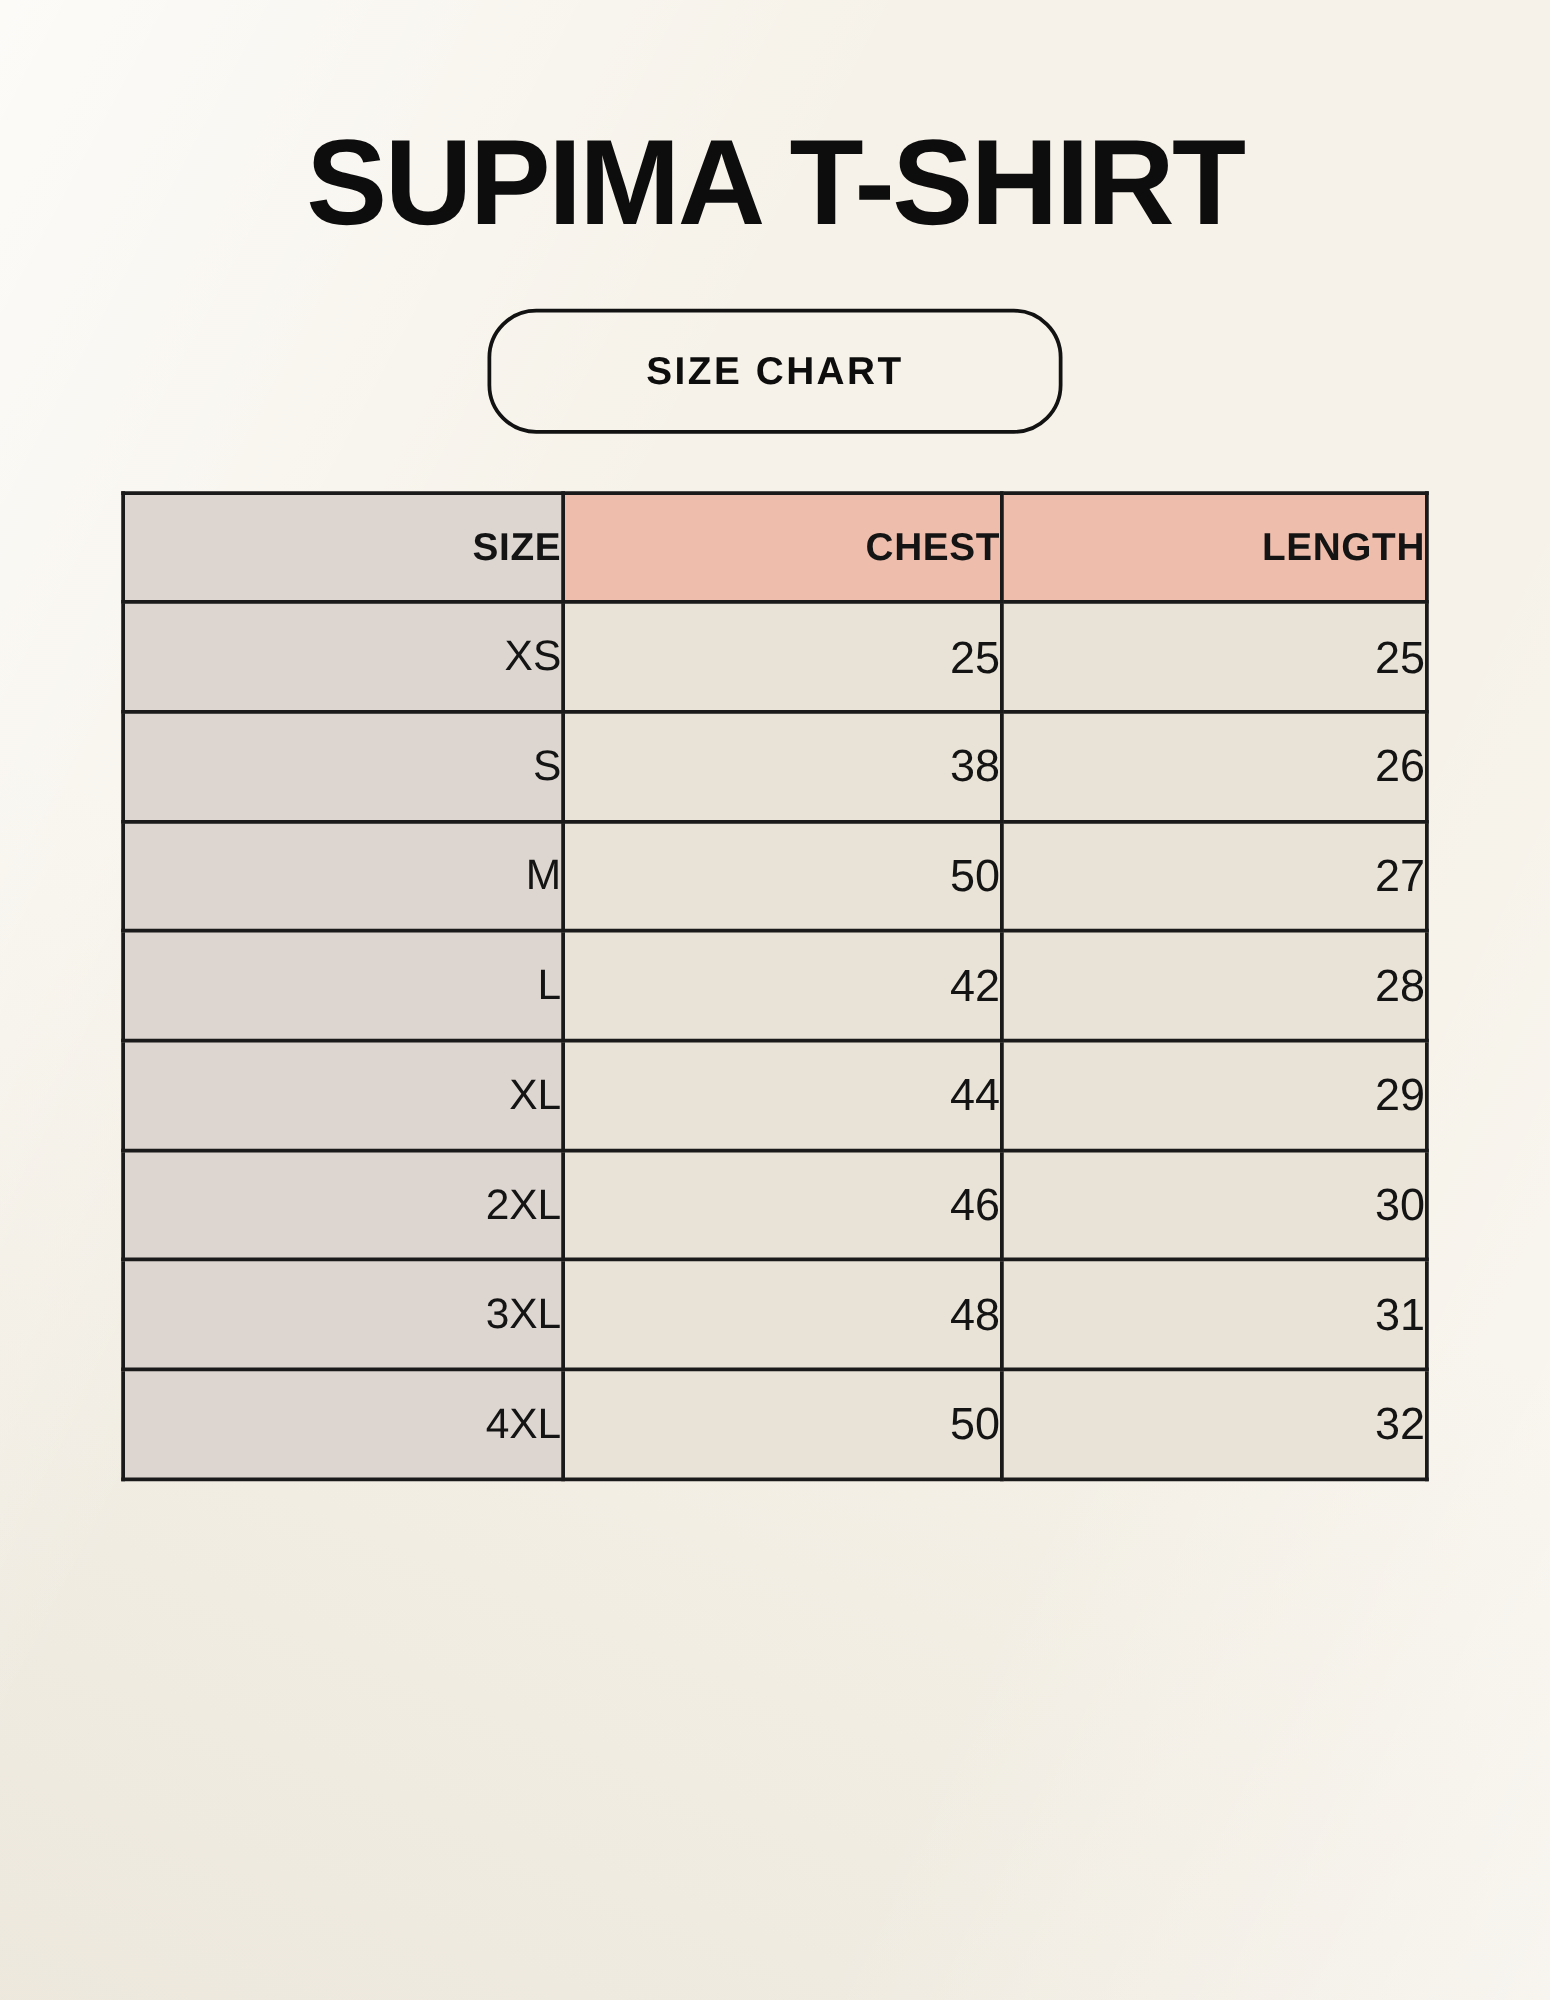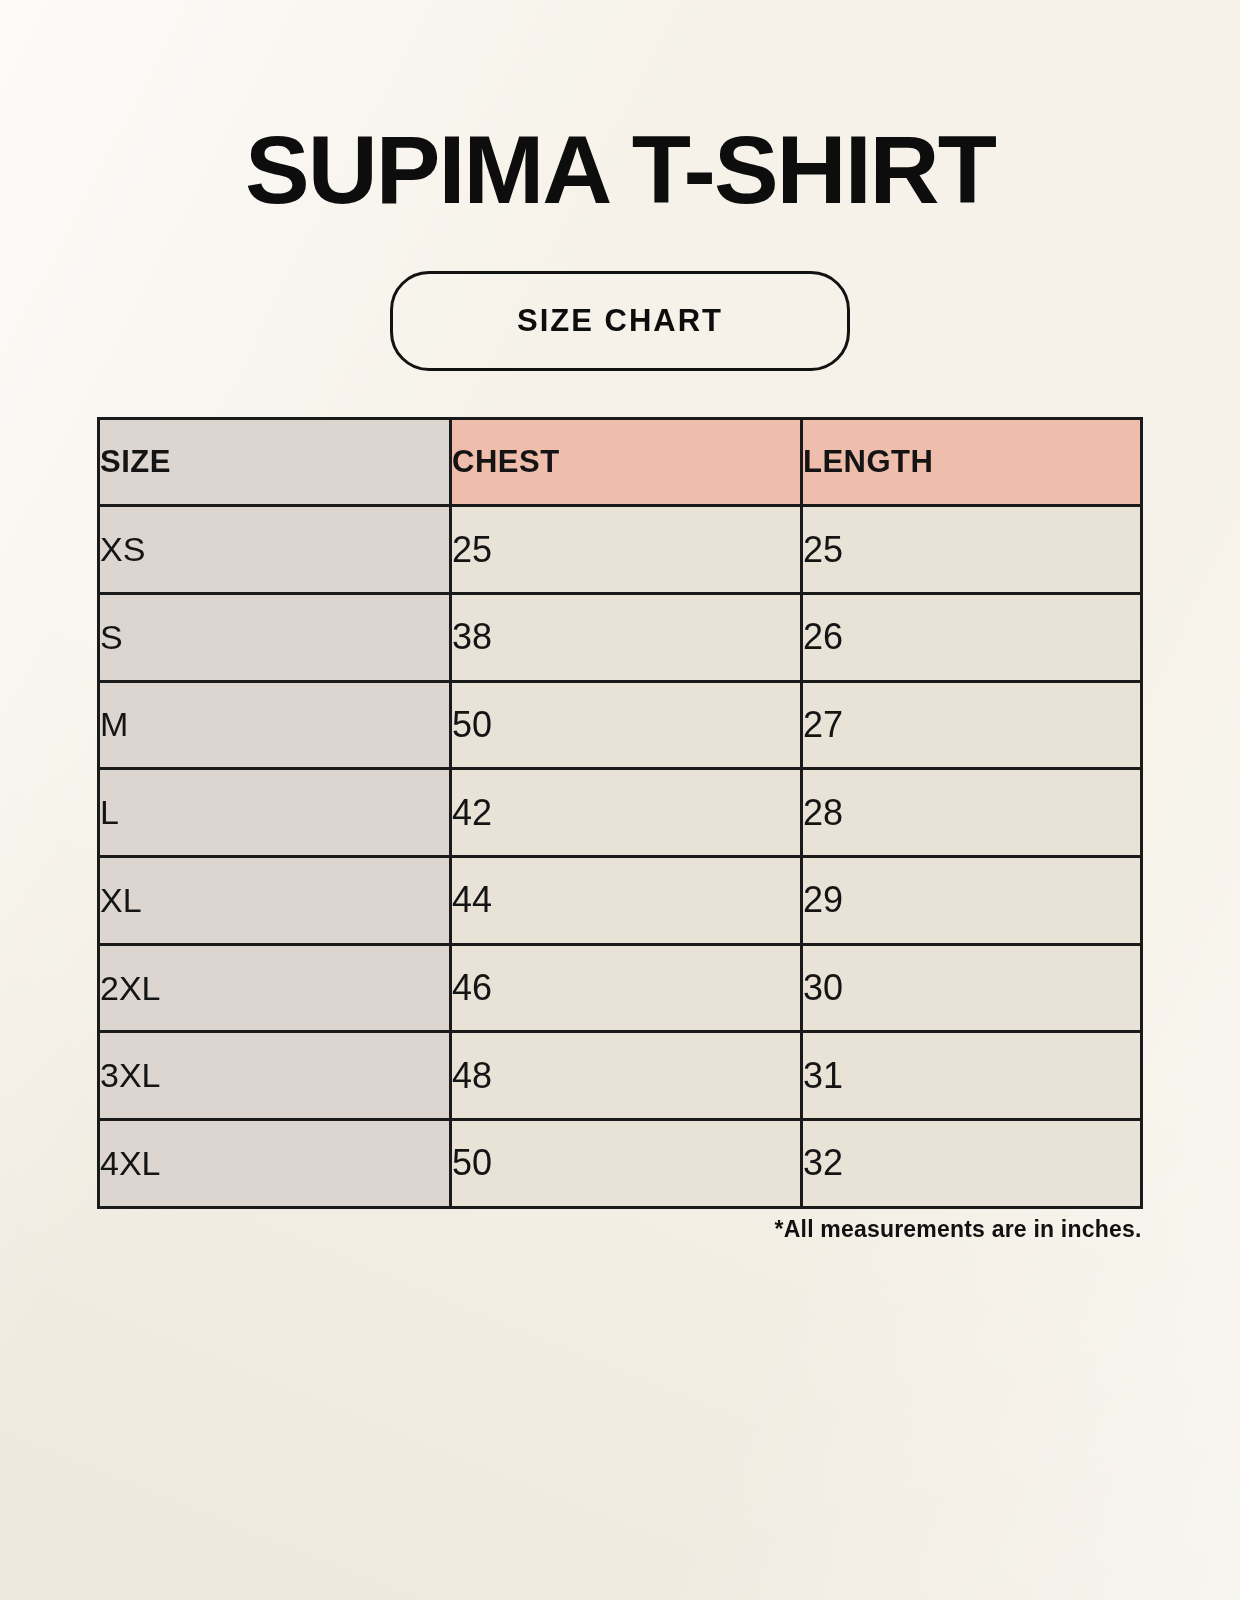--- a/index.html
+++ b/index.html
@@ -12,21 +12,21 @@
     width: 1240px;
     height: 1600px;
     position: relative;
     overflow: hidden;
     background-color: var(--page-bg, #f6f2e9);
     background-image:
       linear-gradient(118deg, rgba(255,255,255,0.70) 0%, rgba(255,255,255,0) 36%),
       linear-gradient(295deg, rgba(255,255,255,0.45) 0%, rgba(255,255,255,0) 30%),
       linear-gradient(22deg, rgba(185,172,148,0.14) 0%, rgba(185,172,148,0) 48%);
   }
-  .title-wrap { padding-top: 114px; text-align: center; }
+  .title-wrap { padding-top: 90px; text-align: center; }
   .title {
     display: inline-block;
     font-size: 97px;
     line-height: 1.15;
     font-weight: 700;
     letter-spacing: -2px;
     color: #0d0d0d;
     white-space: nowrap;
   }
   .badge-wrap { margin-top: 45px; text-align: center; }
@@ -47,21 +47,21 @@
     color: #0d0d0d;
   }
   table {
     margin: 46px auto 0;
     border-collapse: collapse;
     table-layout: fixed;
     width: 1043px;
   }
   th, td {
     border: 3px solid var(--border, #1a1a1a);
-    text-align: left;
+    text-align: right;
     vertical-align: middle;
     height: 87.7px;
   }
   thead th {
     font-size: 31px;
     font-weight: 700;
     letter-spacing: 0.5px;
     background: var(--accent-bg, #eebdac);
   }
   thead th.size-head, td.size-cell { background: var(--size-bg, #dcd5d0); }
@@ -154,15 +154,14 @@
 
   <tr>
     <td class="size-cell">4XL</td>
     <td class="val">50</td>
     <td class="val">32</td>
   </tr>
 
 </tbody>
   </table>
 
-  <p class="footnote">*All measurements are in inches.</p>
 
 </div>
 
 </body></html>

